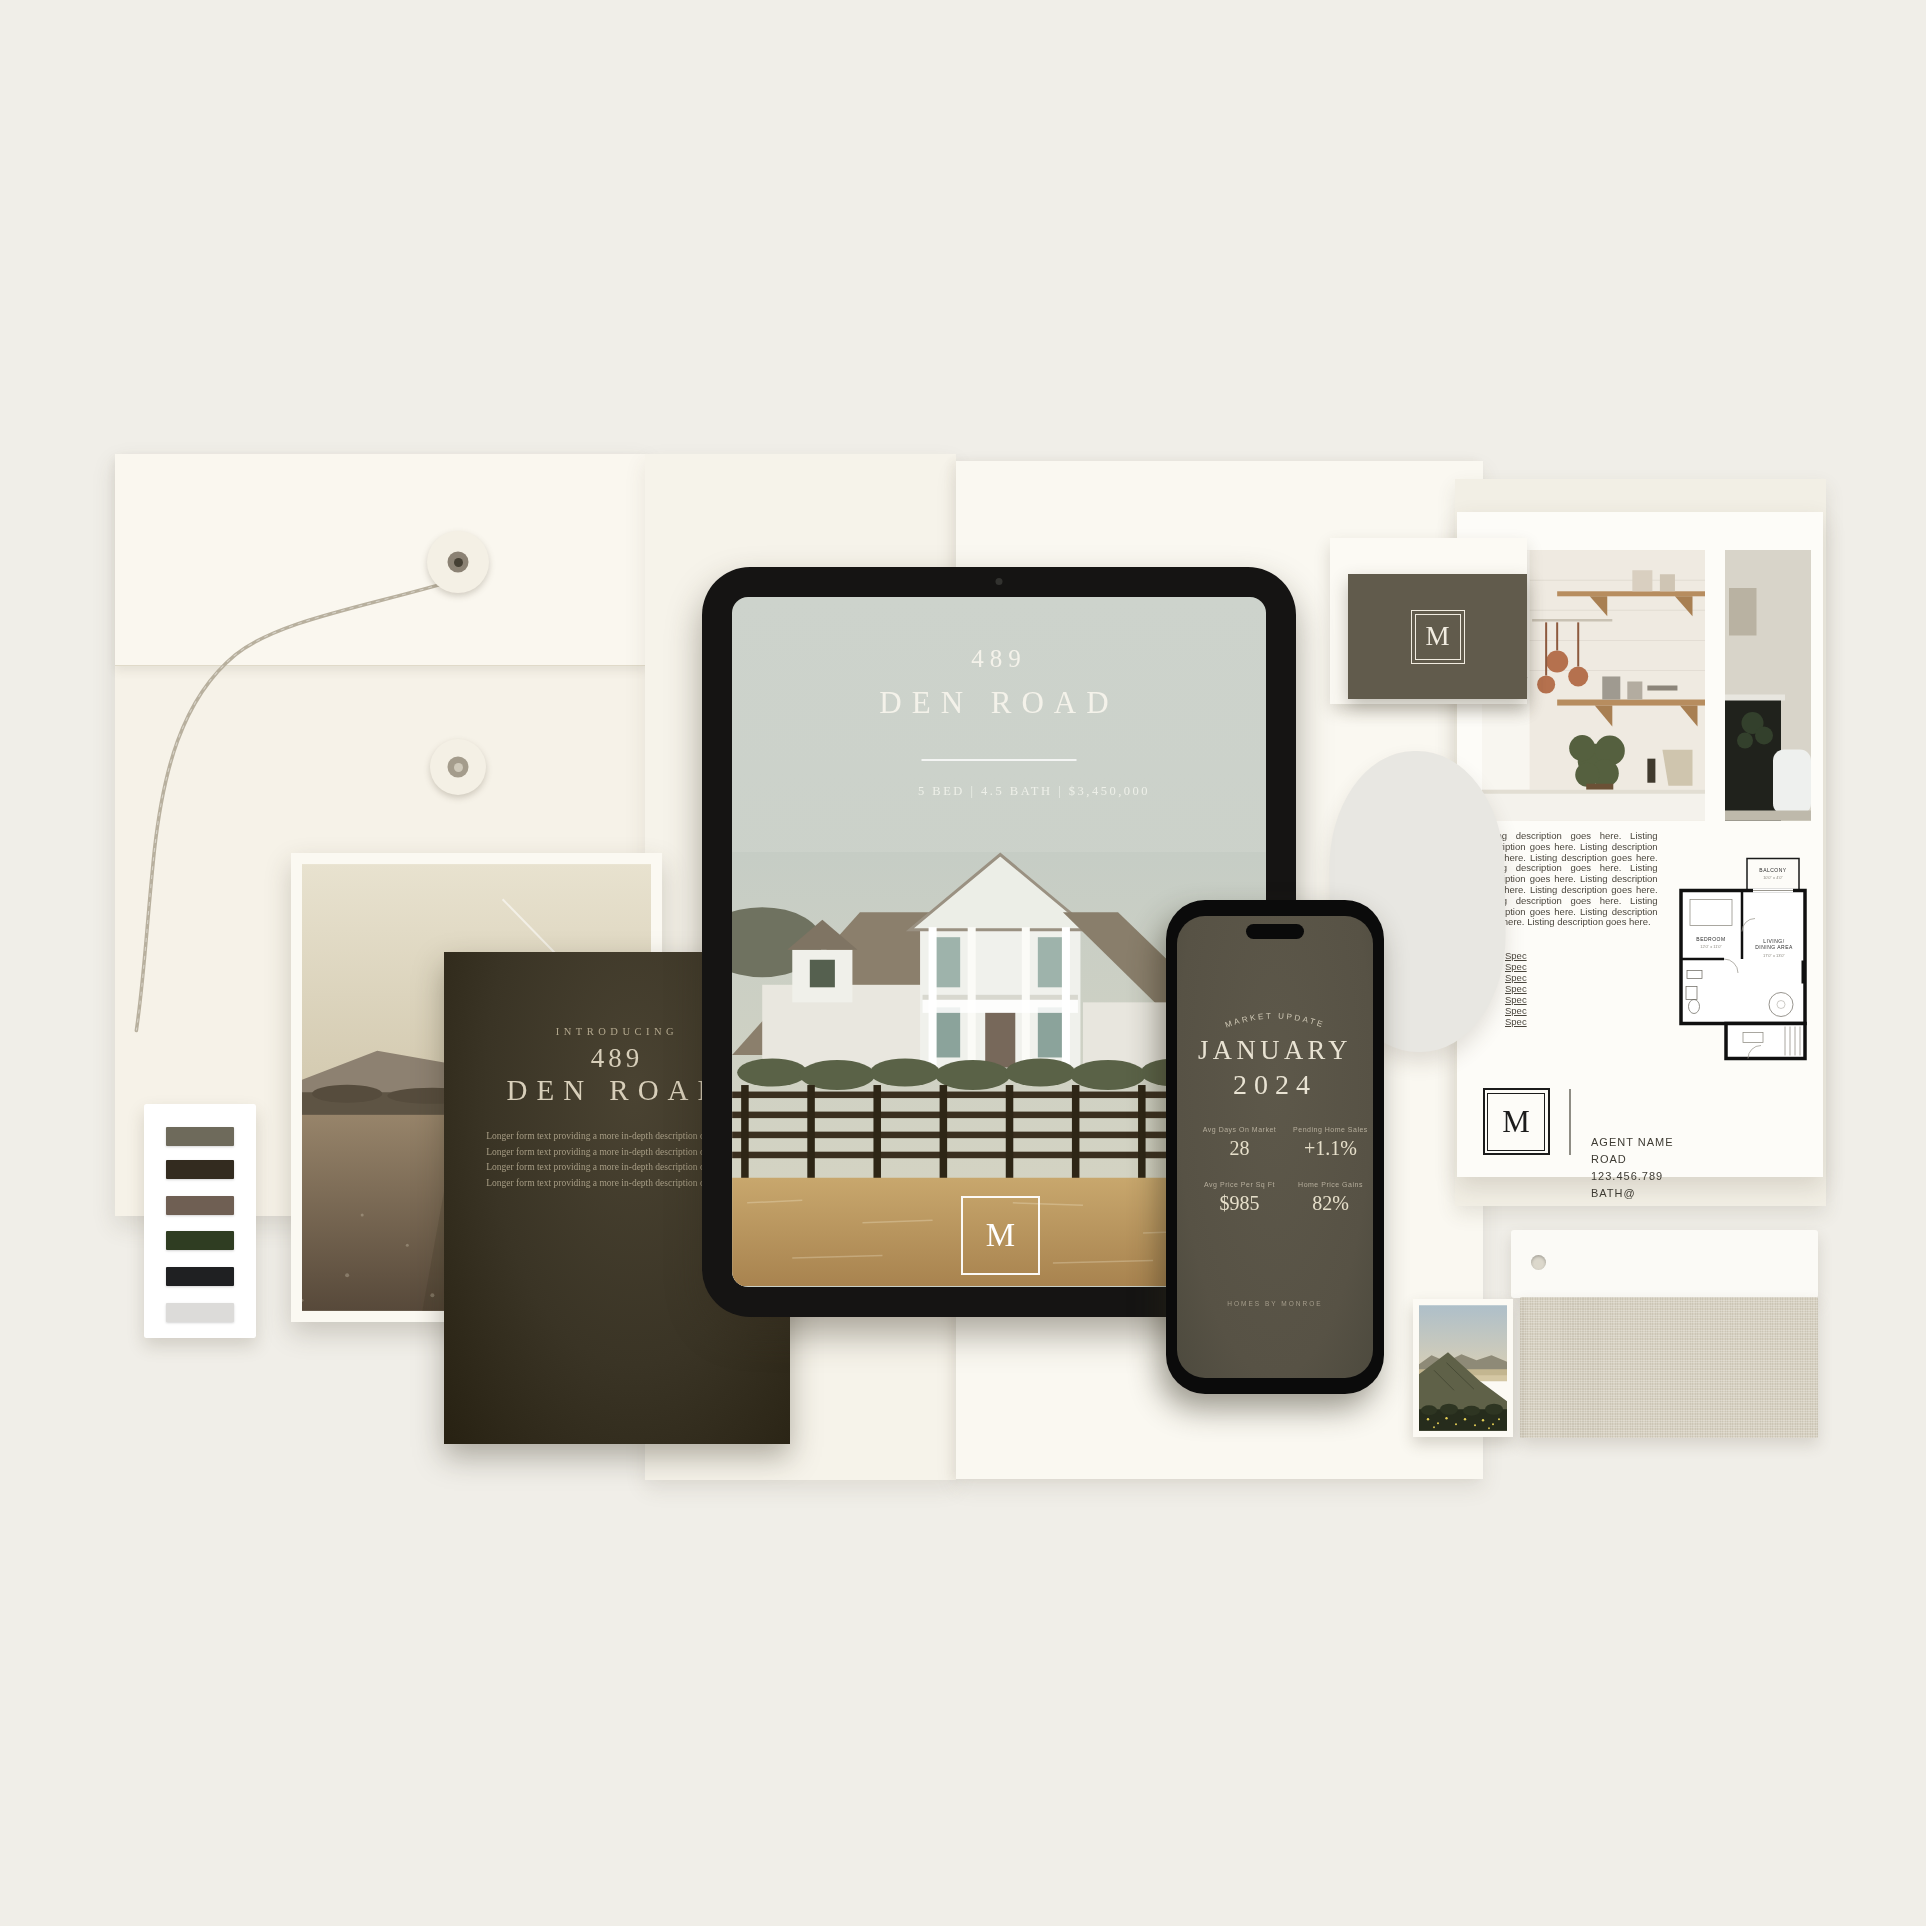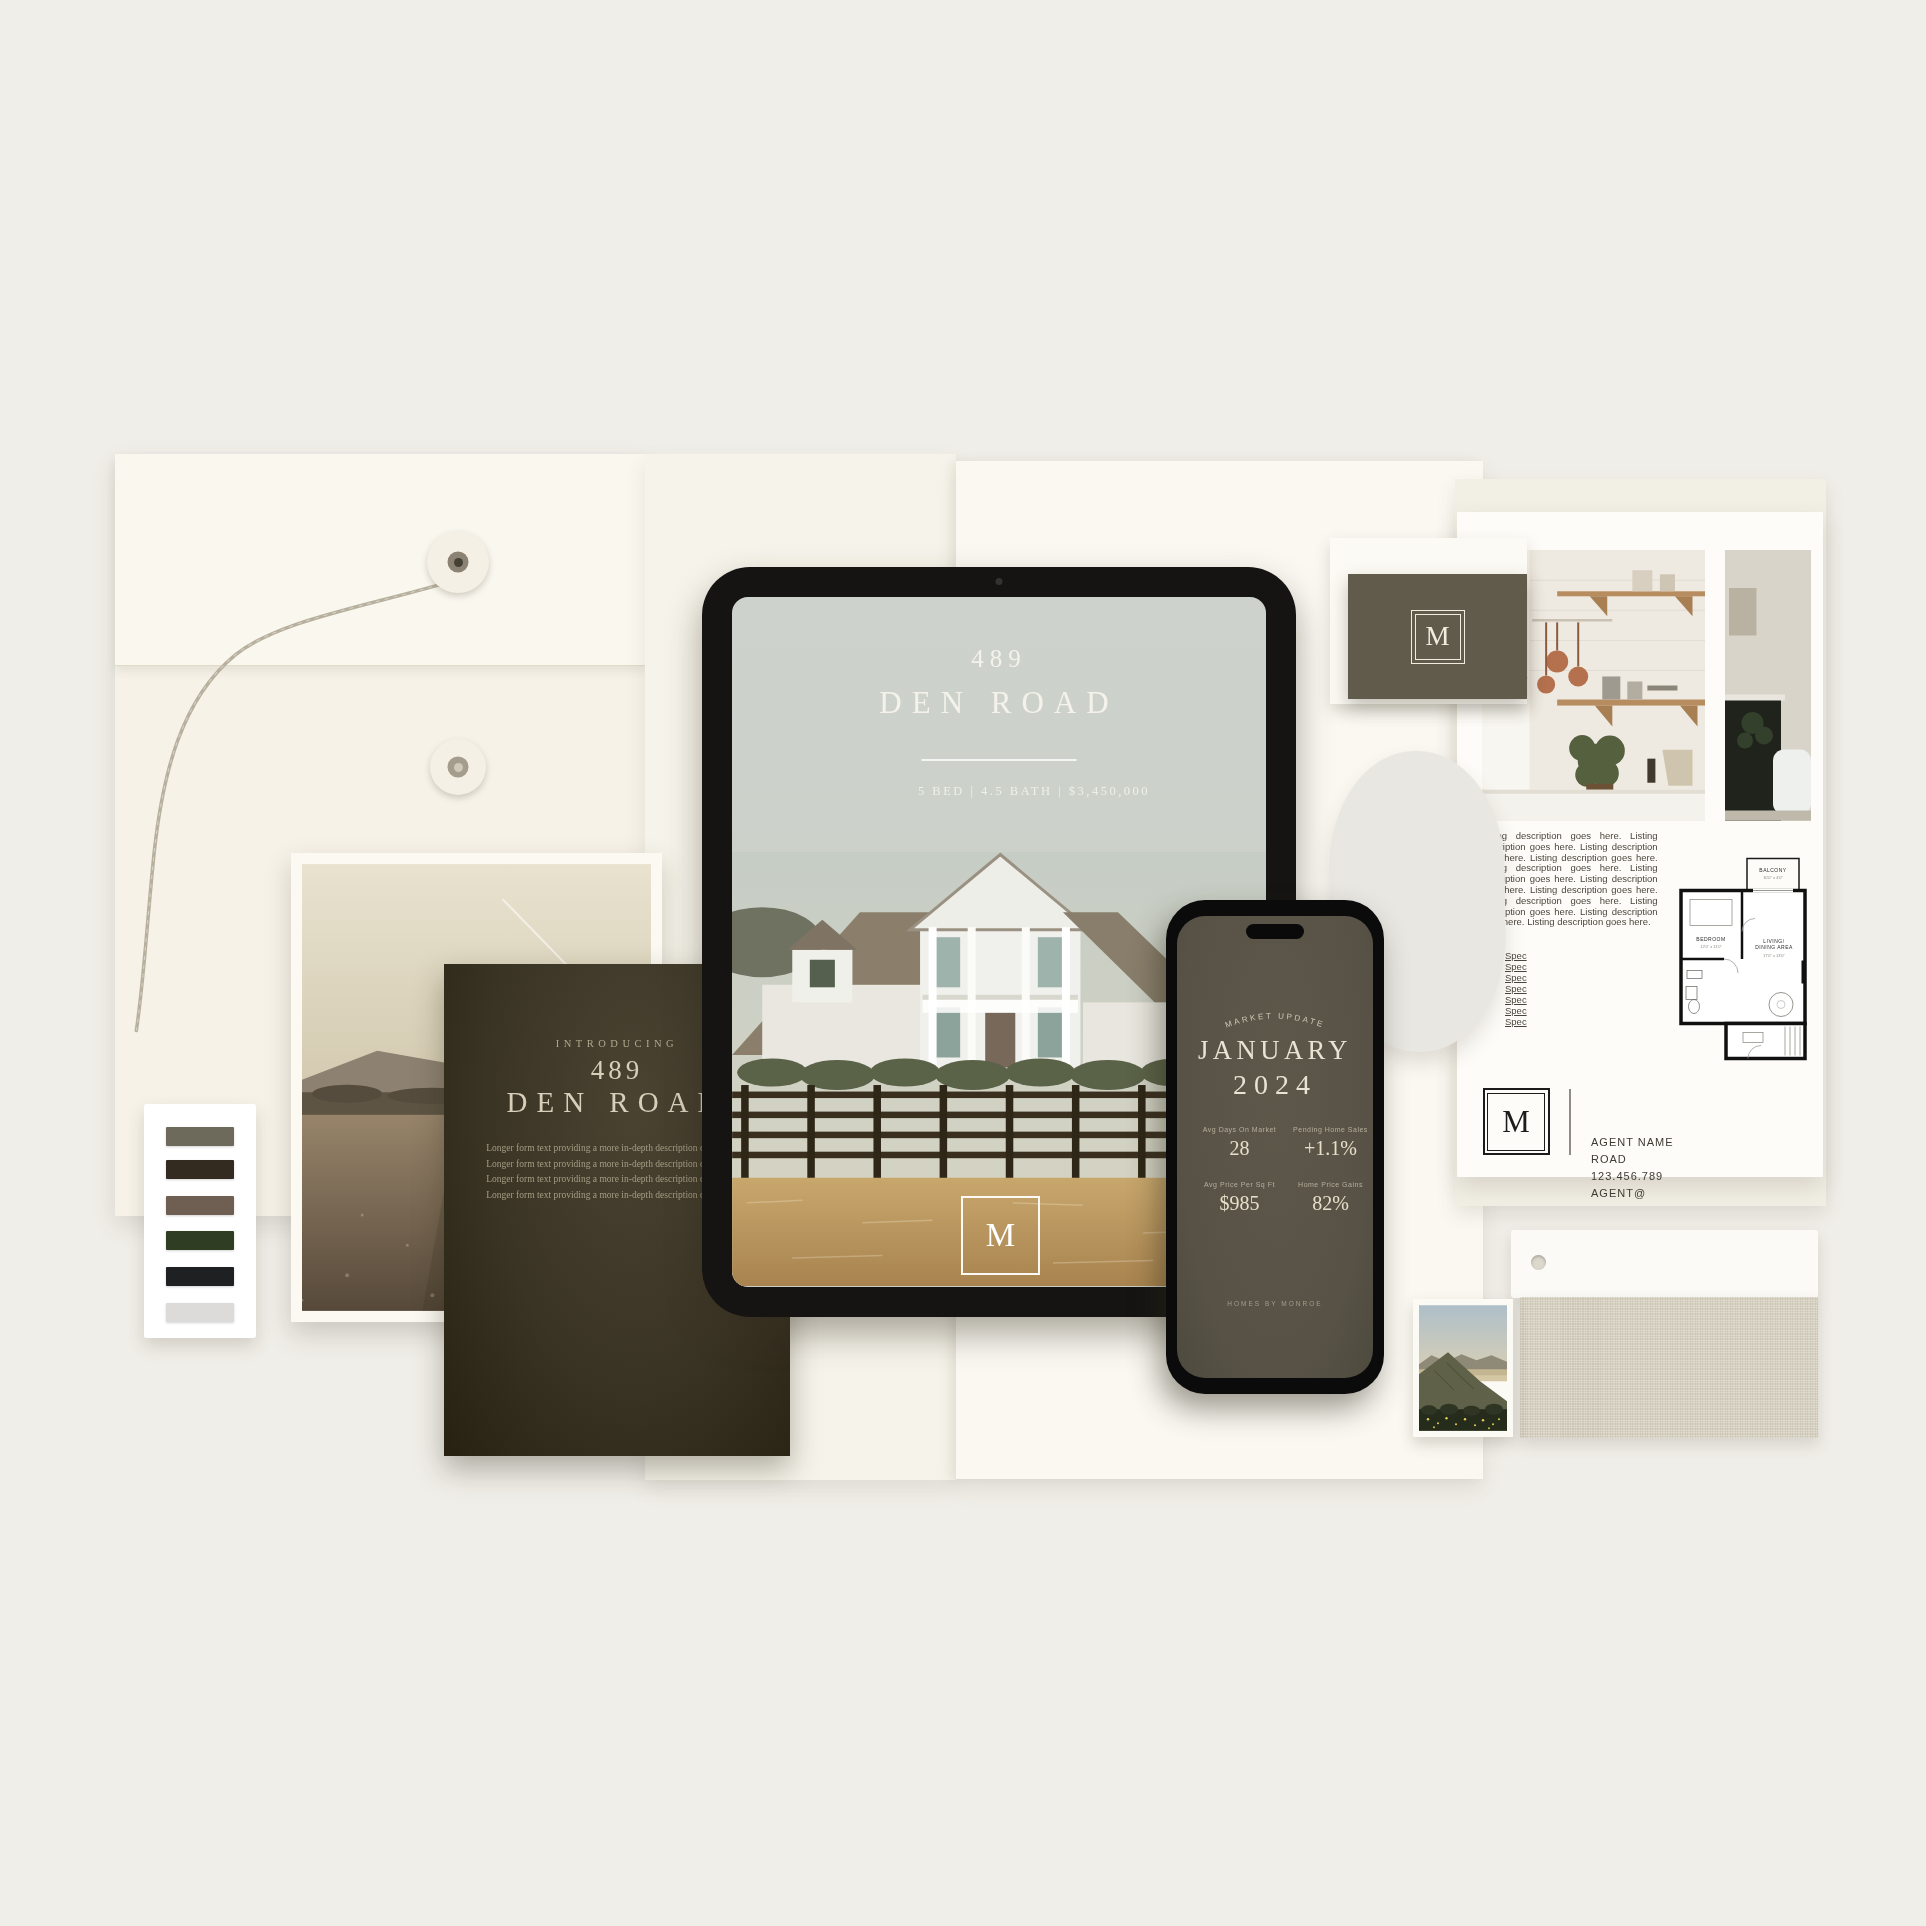--- a/index.html
+++ b/index.html
@@ -31,21 +31,21 @@
     box-shadow:-5px 0 9px rgba(80,70,50,.06),0 9px 20px rgba(80,70,50,.10);}
 
   
   .horse-photo{left:291px;top:853px;width:371px;height:469px;background:#fbf9f2;
     padding:0;z-index:3;box-shadow:0 11px 25px rgba(70,60,40,.22);}
   .horse-photo svg{position:absolute;left:11px;top:11px;}
 
   
   .brochure{left:444px;top:952px;width:346px;height:492px;z-index:4;
     background:radial-gradient(ellipse at 55% 28%, #4a4332 0%, #3a3425 55%, #272112 100%);
-    box-shadow:0 13px 28px rgba(50,42,25,.35);color:#cbc0a8;text-align:center;margin-top:12px;}
+    box-shadow:0 13px 28px rgba(50,42,25,.35);color:#cbc0a8;text-align:center;}
   .brochure .eyebrow{position:absolute;left:0;top:74px;width:100%;font-size:10.5px;letter-spacing:4.5px;color:#b2a78d;}
   .brochure .num{position:absolute;left:0;top:91px;width:100%;font-size:27px;letter-spacing:4px;color:#d8cfba;}
   .brochure .street{position:absolute;left:0;top:122px;width:100%;font-size:29px;letter-spacing:9px;color:#d8cfba;}
   .brochure .body{position:absolute;left:33px;top:177px;width:280px;height:95px;overflow:hidden;
     font-size:9.5px;line-height:15.5px;color:#a69c84;text-align:center;}
 
   
   .tablet{left:702px;top:567px;width:594px;height:750px;background:#151413;border-radius:48px;
     z-index:5;box-shadow:0 17px 35px rgba(55,48,32,.40);}
   .tablet .camera{position:absolute;left:50%;top:11px;transform:translateX(-50%);width:7px;height:7px;border-radius:50%;background:#32322f;}
@@ -431,21 +431,21 @@
     </svg>
   </div>
   <div class="agent-logo">
     <span class="letter">M</span>
   </div>
   <div class="agent-divider"></div>
   <div class="agent-lines">
     <div>AGENT NAME</div>
     <div>ROAD</div>
     <div>123.456.789</div>
-    <div>AGENT@</div>
+    <div>BATH@</div>
   </div>
 </div>
 
 <div class="abs oval"></div>
 
 <div class="abs phone">
   <div class="phone-screen">
     <div class="island"></div>
     <svg class="arc" width="196" height="55" viewBox="0 0 391 110">
       <defs>

